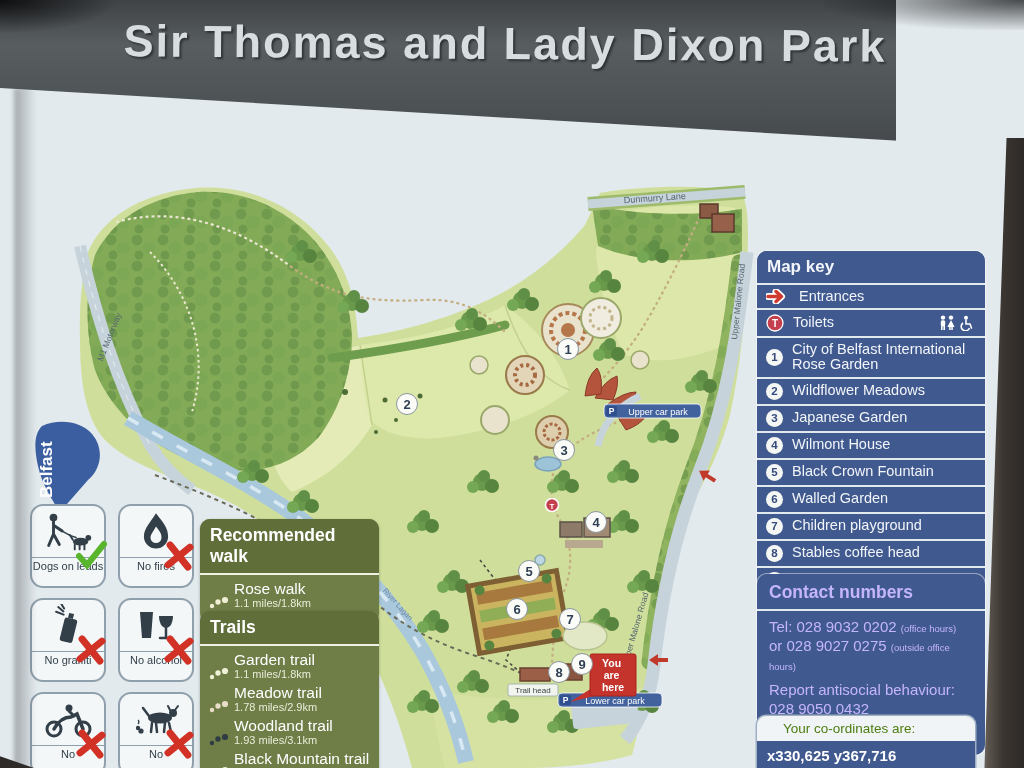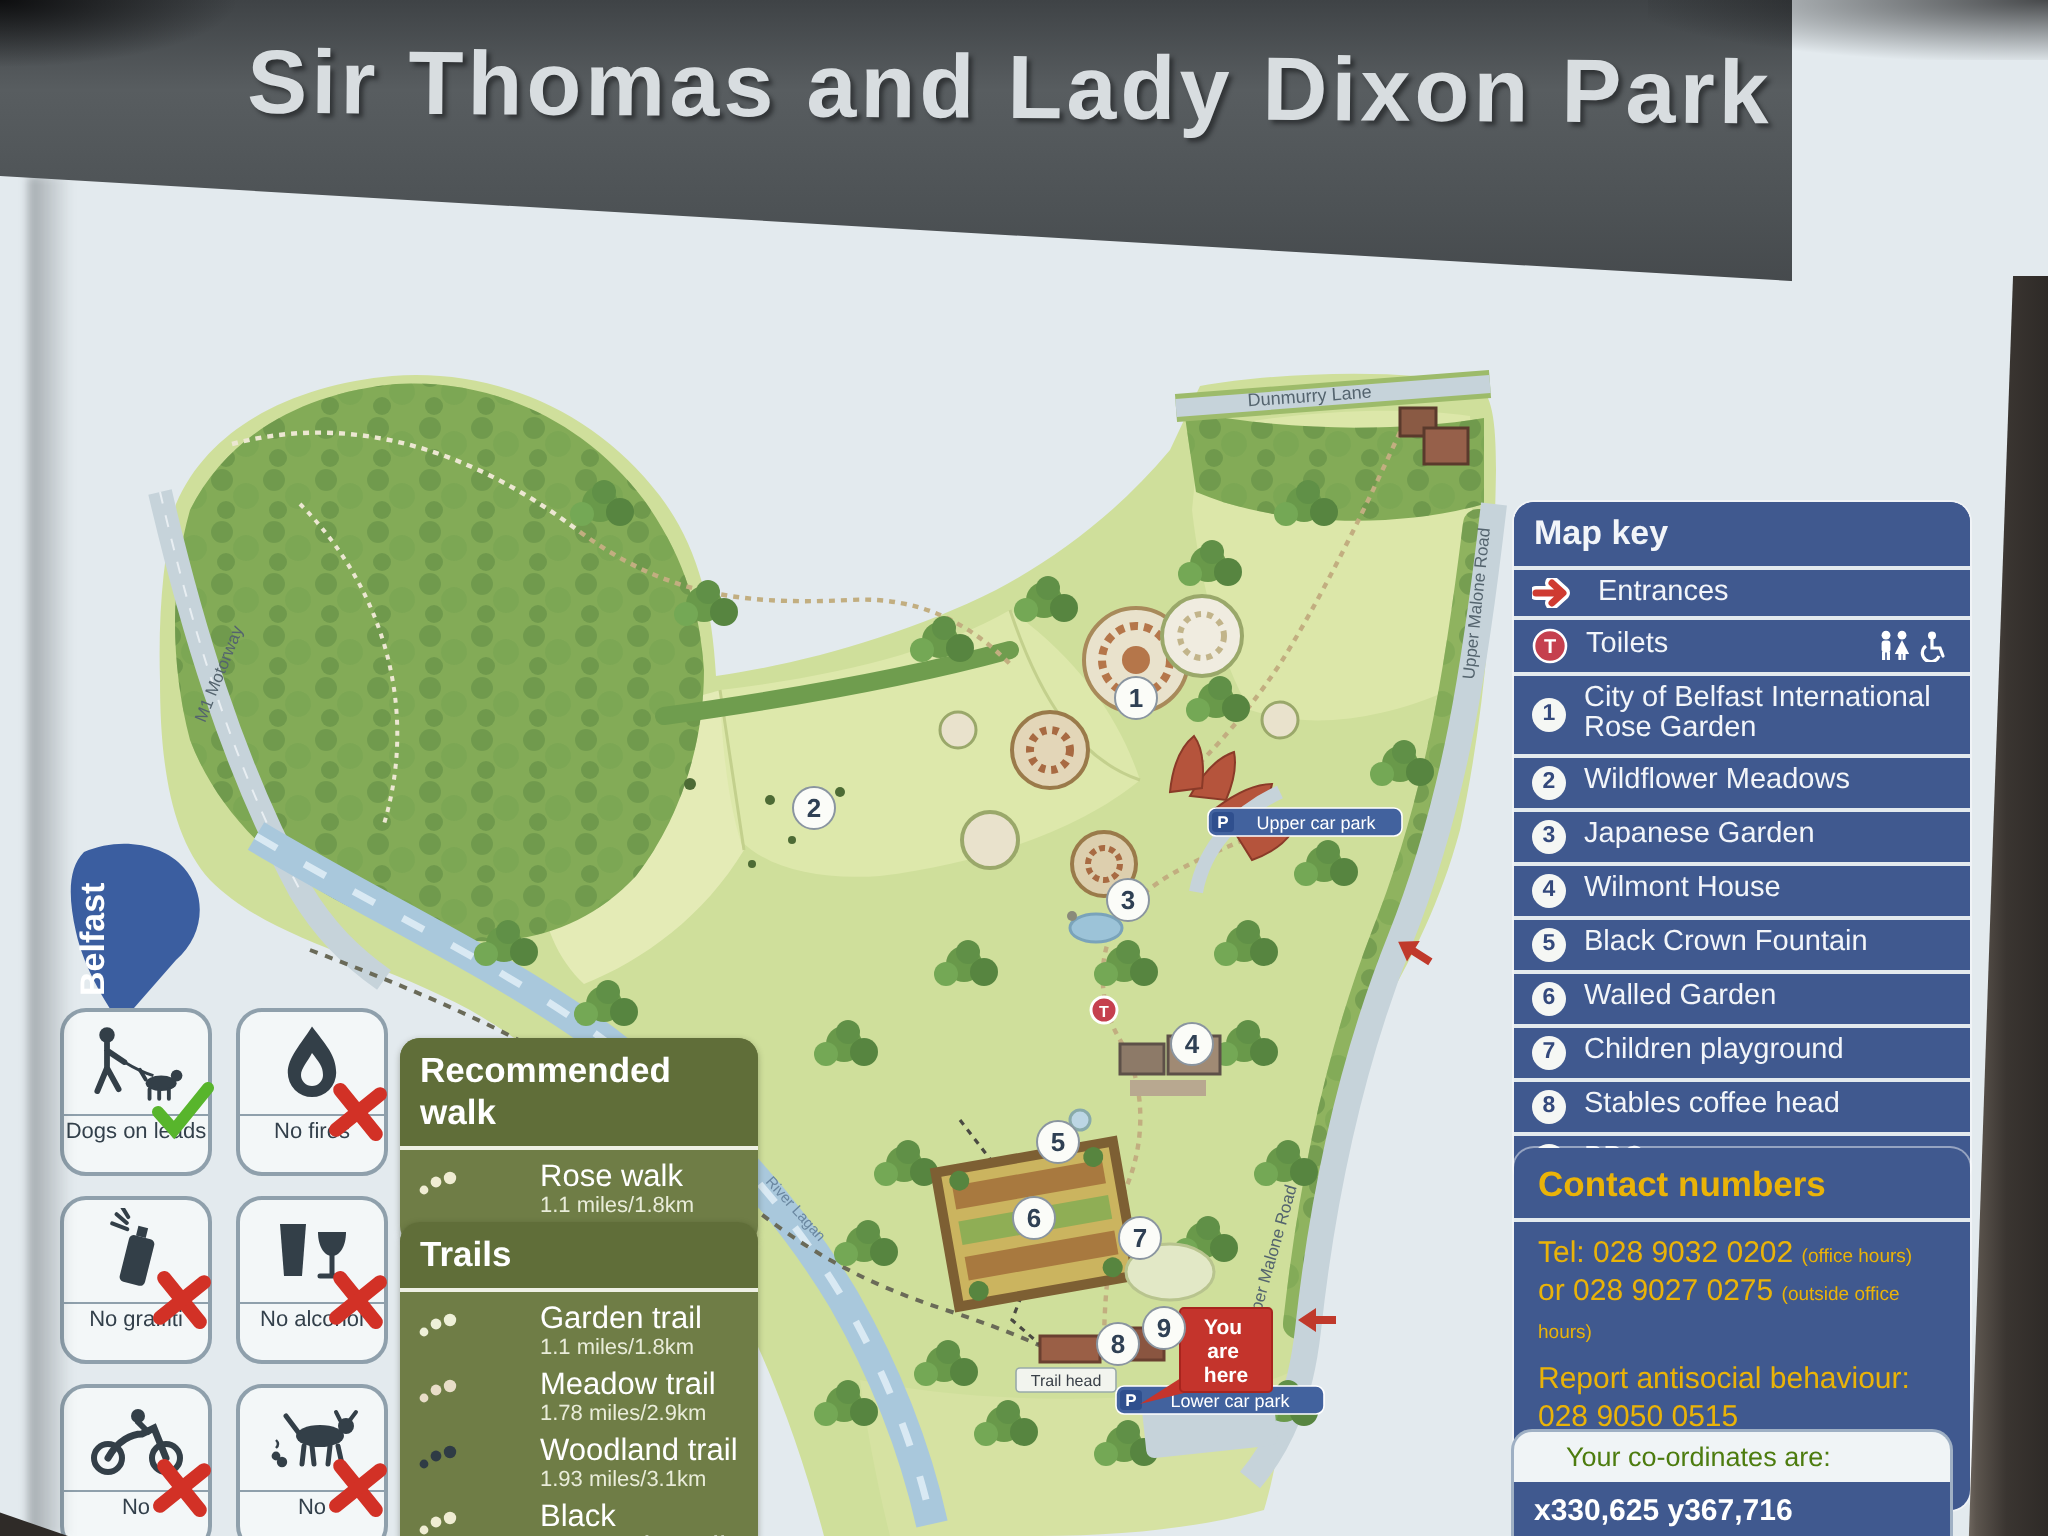--- a/index.html
+++ b/index.html
@@ -43,21 +43,21 @@
   .key-row{border-top:2px solid #e3eaee;padding:4px 9px;display:flex;align-items:center;
     font-size:14.5px;line-height:1.05;background:#40598f;color:#f2f5f9;}
   .key-row:first-child{border-top:none;font-size:17px;font-weight:bold;padding:7px 10px;}
   .num-badge{flex:0 0 auto;width:17px;height:17px;border-radius:50%;background:#f5f7f4;
     color:#34497c;font-size:11.5px;font-weight:bold;display:flex;align-items:center;
     justify-content:center;margin-right:9px;}
   .key-row .spacer{flex:1;}
   .key-icon{flex:0 0 auto;margin-right:9px;display:flex;align-items:center;}
   .contact-panel{
     position:absolute;left:757px;top:574px;width:228px;z-index:2;border-radius:10px;
-    background:#40598f;color:#eab308;box-shadow:0 0 0 1px rgba(255,255,255,.45);
+    background:#40598f;color:#c4b5fd;box-shadow:0 0 0 1px rgba(255,255,255,.45);
     padding-bottom:10px;
   }
   .contact-title{font-size:17.5px;font-weight:bold;padding:8px 12px 6px;
     border-bottom:2px solid #e3eaee;}
   .contact-body{padding:7px 12px 0;font-size:15px;line-height:1.25;}
   .contact-note{font-size:9.5px;}
   .contact-gap{height:7px;}
   .coords-panel{
     position:absolute;left:757px;top:716px;width:218px;z-index:2;border-radius:9px 9px 0 0;
     overflow:hidden;background:#f0f4f6;box-shadow:0 0 0 1.5px #9fb0c4;
@@ -66,21 +66,21 @@
   .coords-value{background:#40598f;color:#fff;font-size:15px;font-weight:bold;
     padding:6px 10px 14px;}
   
   .olive-panel{position:absolute;left:200px;width:179px;z-index:2;border-radius:10px;
     background:#6f7d46;color:#fff;overflow:hidden;box-shadow:0 1px 3px rgba(40,45,25,.35);}
   .walk-panel{top:519px;}
   .trails-panel{top:611px;height:170px;}
   .olive-head{background:#606e39;font-size:17.5px;font-weight:bold;padding:6px 10px;
     border-bottom:2px solid #eef0e4;}
   .olive-body{padding:6px 8px 9px;}
-  .walk-entry{display:flex;align-items:flex-start;margin-bottom:4px;gap:36px;}
+  .walk-entry{display:flex;align-items:flex-end;margin-bottom:4px;}
   .walk-entry svg{margin:4px 4px 0 0;flex:0 0 auto;}
   .walk-name{font-size:15.5px;line-height:1.05;}
   .walk-dist{font-size:11px;color:#e9ecd9;line-height:1.15;}
   
   .belfast-logo{position:absolute;left:30px;top:420px;z-index:2;}
   
   .rules-grid{position:absolute;left:30px;top:504px;width:172px;z-index:2;
     display:grid;grid-template-columns:76px 76px;column-gap:12px;row-gap:10px;}
   .rule-tile{width:76px;height:84px;background:#f3f7f8;border:2px solid #8fa0ac;
     border-radius:13px;position:relative;box-sizing:border-box;}
@@ -662,21 +662,21 @@
       <div>
         <span>Tel: 028 9032 0202</span>
         <span class="contact-note">(office hours)</span>
       </div>
       <div>
         <span>or 028 9027 0275</span>
         <span class="contact-note">(outside office hours)</span>
       </div>
       <div class="contact-gap"></div>
       <div>Report antisocial behaviour:</div>
-      <div>028 9050 0515</div>
+      <div>028 9050 0432</div>
       <div class="contact-gap"></div>
       <div>In an emergency, dial 999</div>
     </div>
   </div>
 
   <div class="coords-panel">
     <div class="coords-title">Your co-ordinates are:</div>
     <div class="coords-value">x330,625 y367,716</div>
   </div>
 

